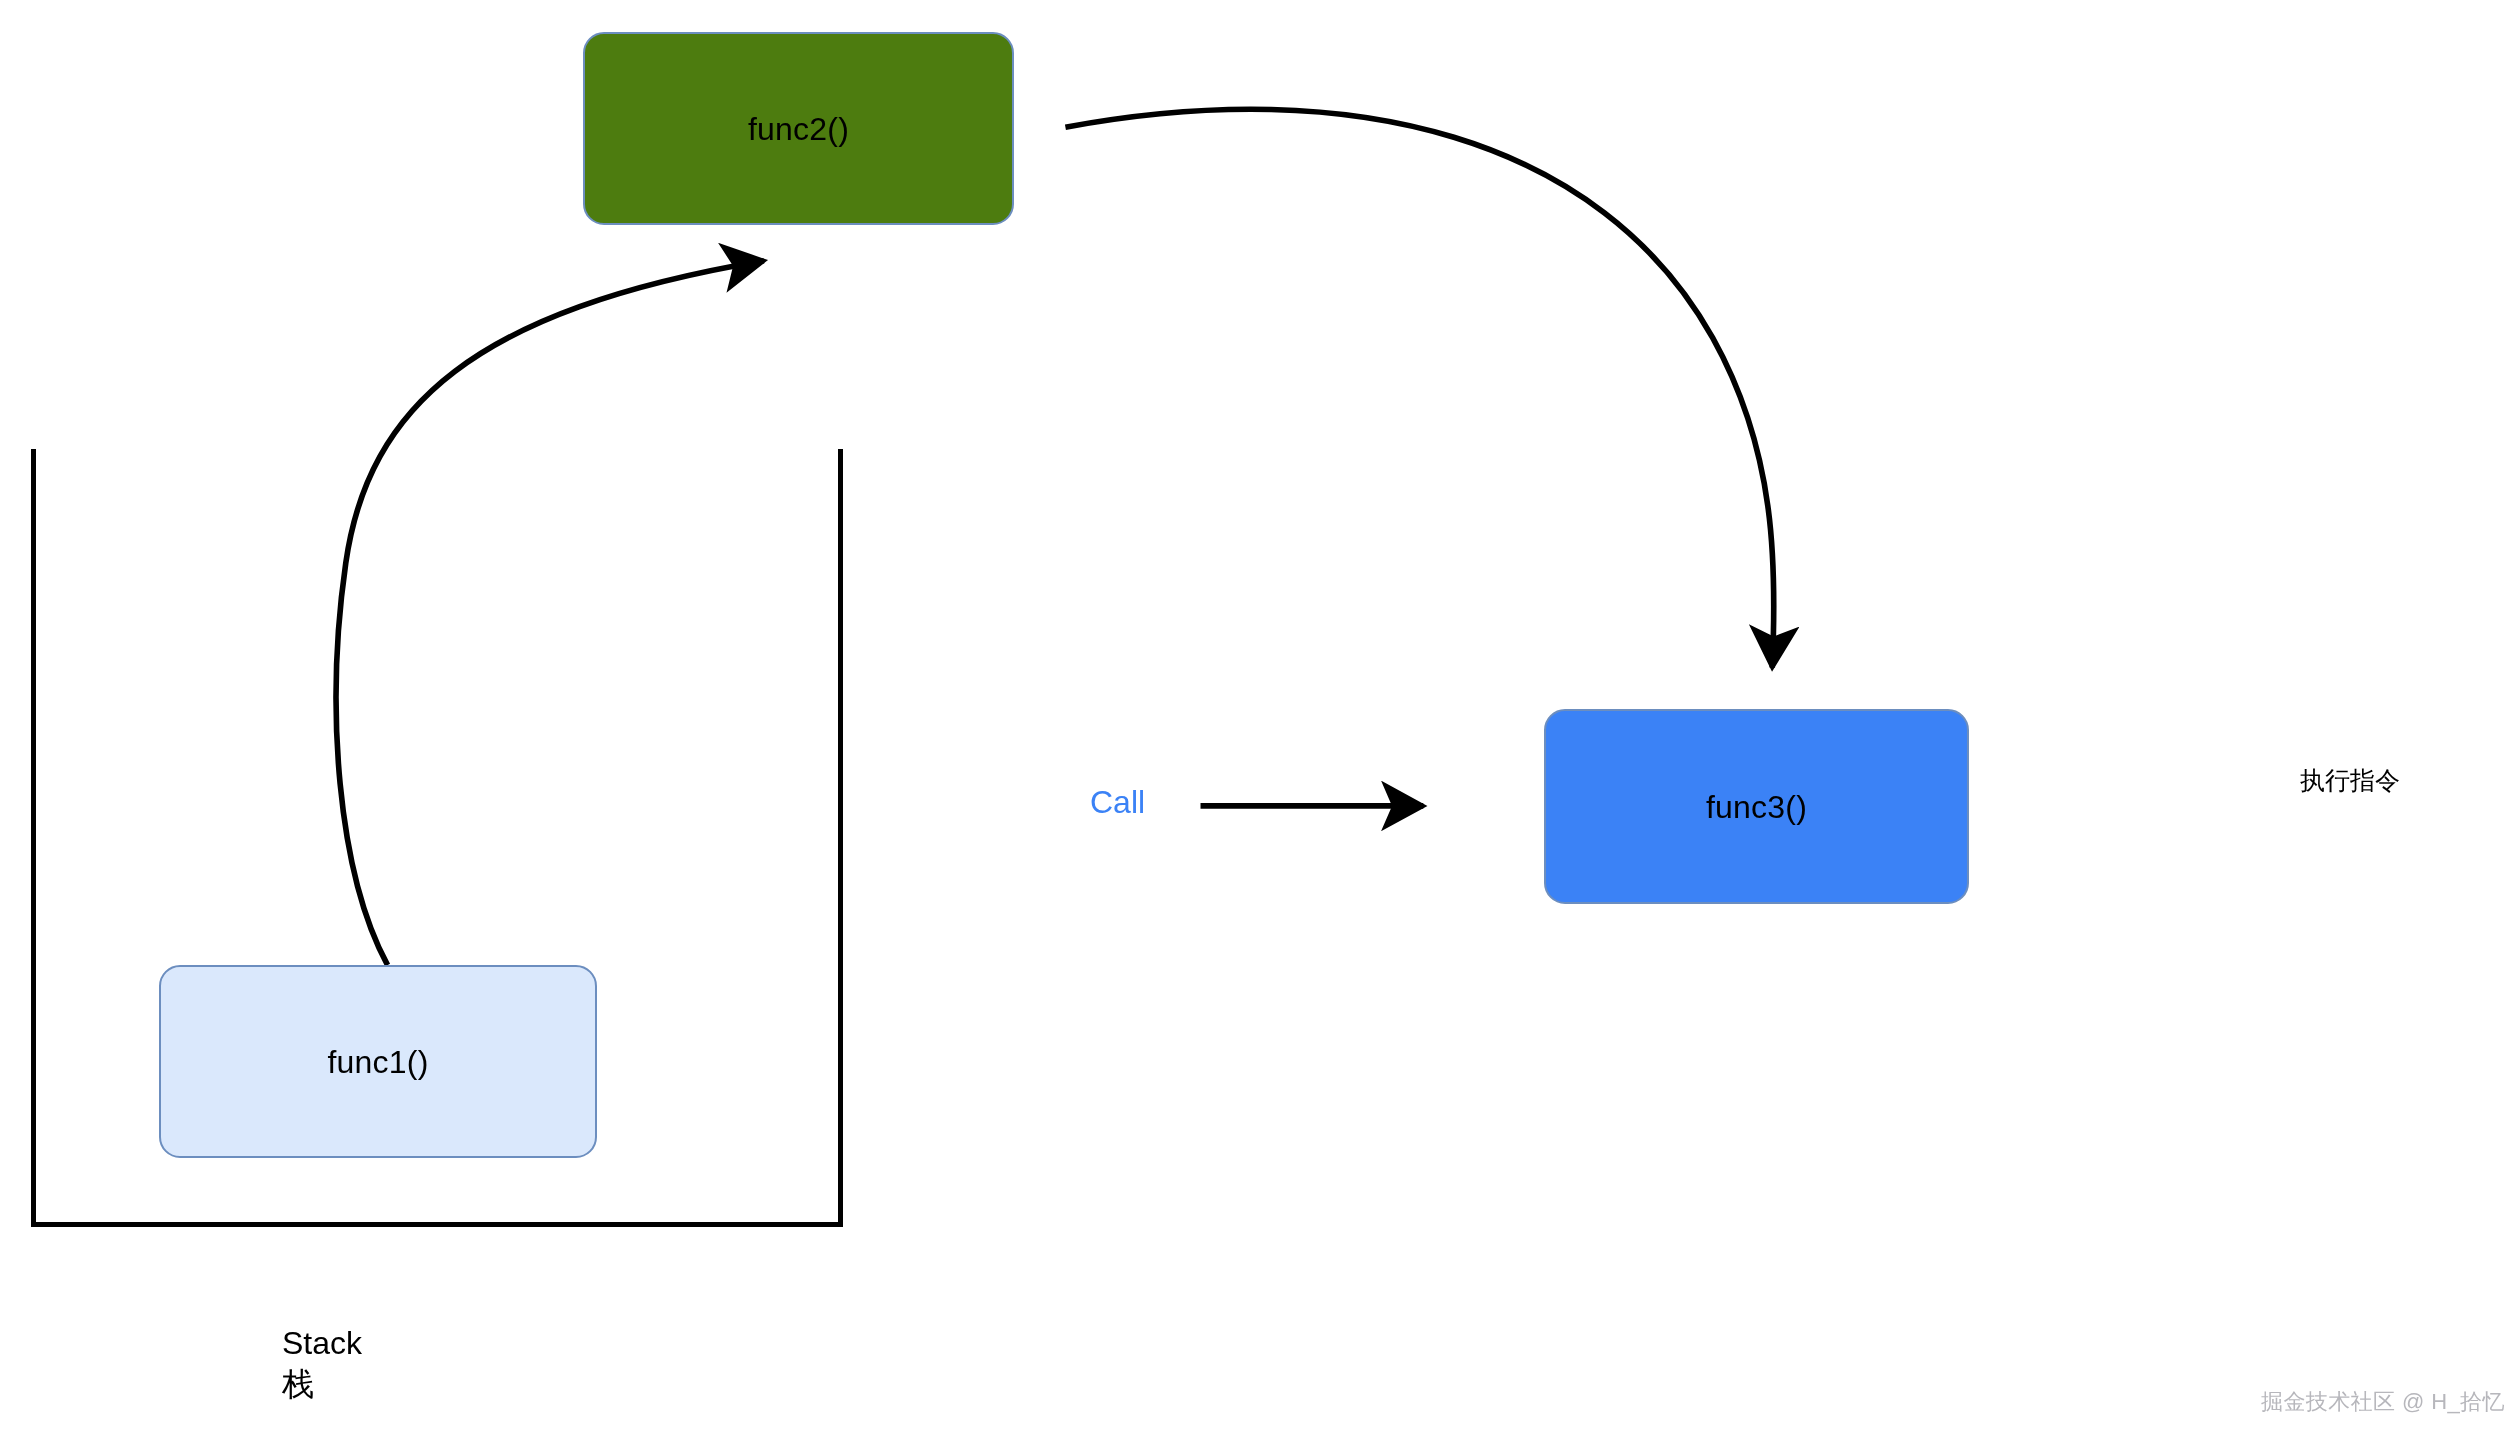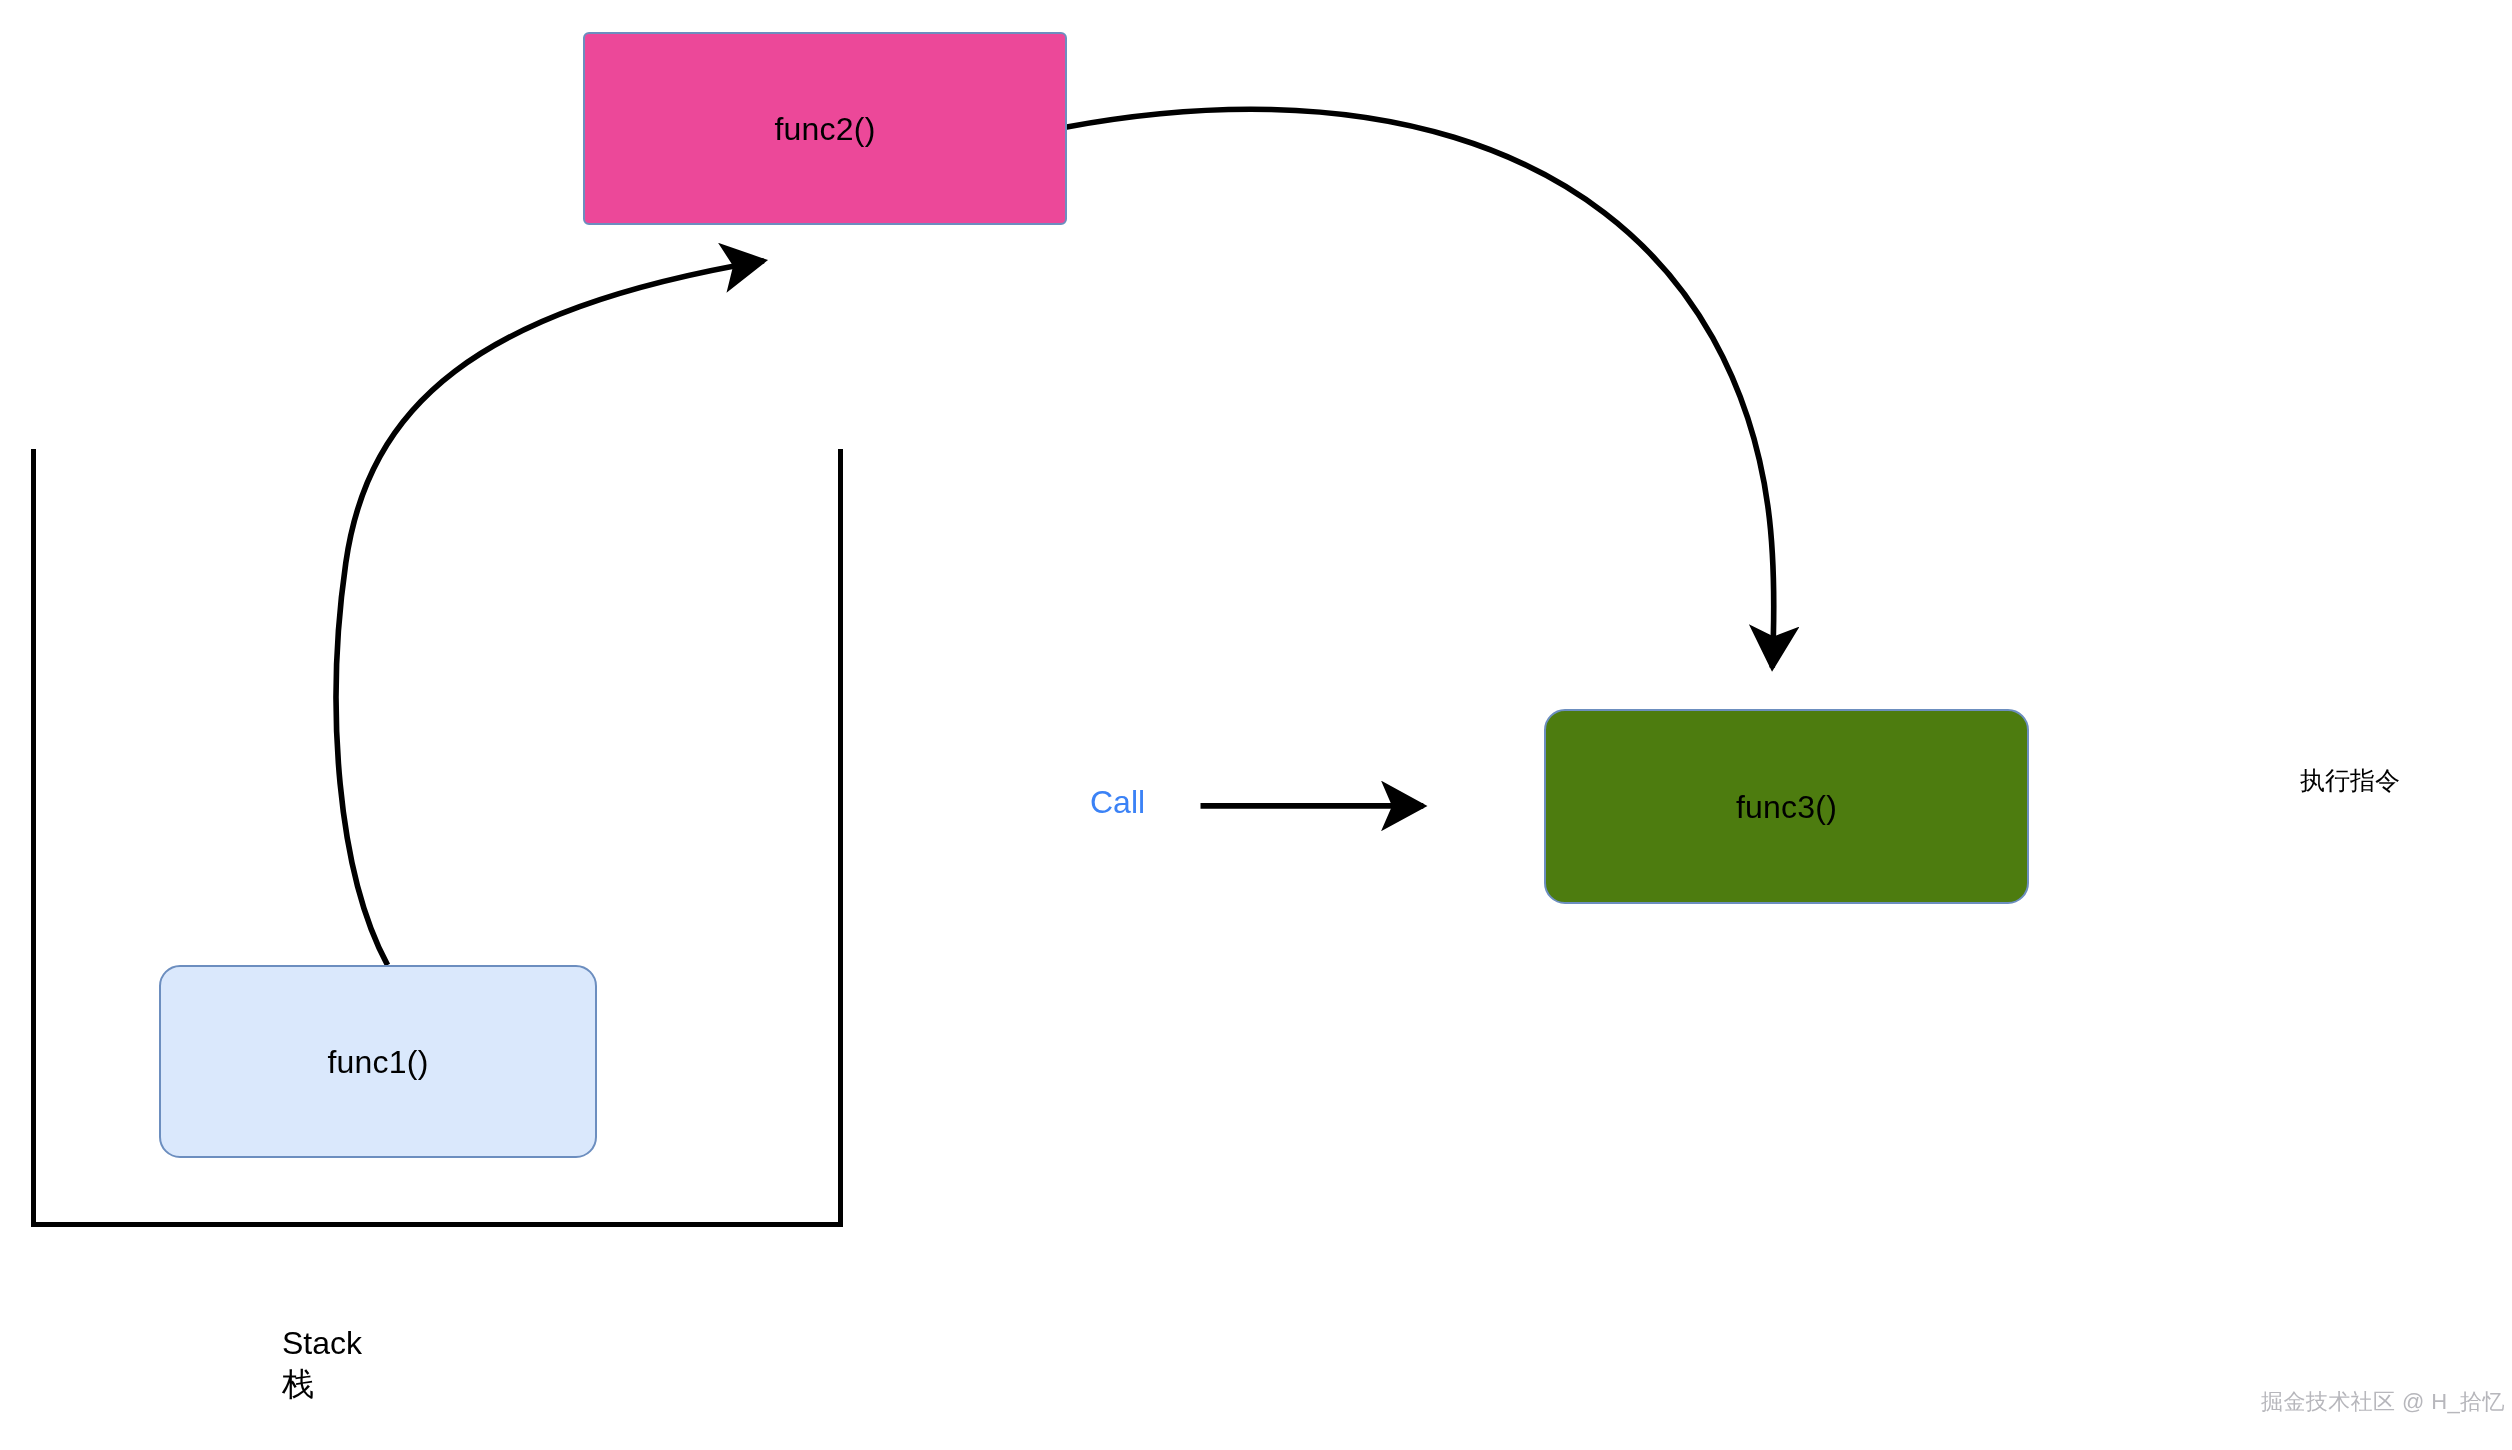--- a/index.html
+++ b/index.html
@@ -88,29 +88,29 @@
       </marker>
     </defs>
 
     <path id="edge-func1-func2" d="M 482 1200 C 420 1085 404 880 430 700 C 458 505 590 385 950 324" fill="none" stroke="#000000" stroke-width="7" marker-end="url(#arrow-open)"></path>
 
     <path id="edge-func2-func3" d="M 1325 158 C 1680 92 1990 170 2130 420 C 2208 560 2210 700 2204 830" fill="none" stroke="#000000" stroke-width="7" marker-end="url(#arrow-open)"></path>
 
     <path id="edge-call-func3" d="M 1493 1002 L 1770 1002" fill="none" stroke="#000000" stroke-width="7" marker-end="url(#arrow-open)"></path>
   </svg>
 
-  <div class="node" id="node-func2" style="left: 583px; top: 32px; width: 484px; height: 193px; background: #ec4899; border-color: rgb(108, 142, 191); border-radius: 6px;">
+  <div class="node" id="node-func2" style="left: 583px; top: 32px; width: 431px; height: 193px; background: #4d7c0f; border-color: rgb(108, 142, 191);">
     <span class="node-label">func2()</span>
   </div>
 
   <div class="node" id="node-func1" style="left: 159px; top: 965px; width: 438px; height: 193px; background: rgb(218, 232, 252); border-color: rgb(108, 142, 191);">
     <span class="node-label">func1()</span>
   </div>
 
-  <div class="node" id="node-func3" style="left: 1544px; top: 709px; width: 485px; height: 195px; background: #4d7c0f; border-color: rgb(108, 142, 191); text-align: right;">
+  <div class="node" id="node-func3" style="left: 1544px; top: 709px; width: 425px; height: 195px; background: #3b82f6; border-color: rgb(108, 142, 191); text-align: right;">
     <span class="node-label">func3()</span>
   </div>
 
   <div class="plain-label" id="label-call" style="left: 1090px; top: 782px; color: #3b82f6;">Call</div>
 
   <div class="plain-label" id="label-stack" style="left: 252px; top: 1323px; color: rgb(0, 0, 0); margin-left: 30px;">Stack
 栈</div>
 
   <div class="cjk-label" id="label-execute" style="left: 2300px; top: 768px; color: rgb(0, 0, 0);">执行指令</div>
 

